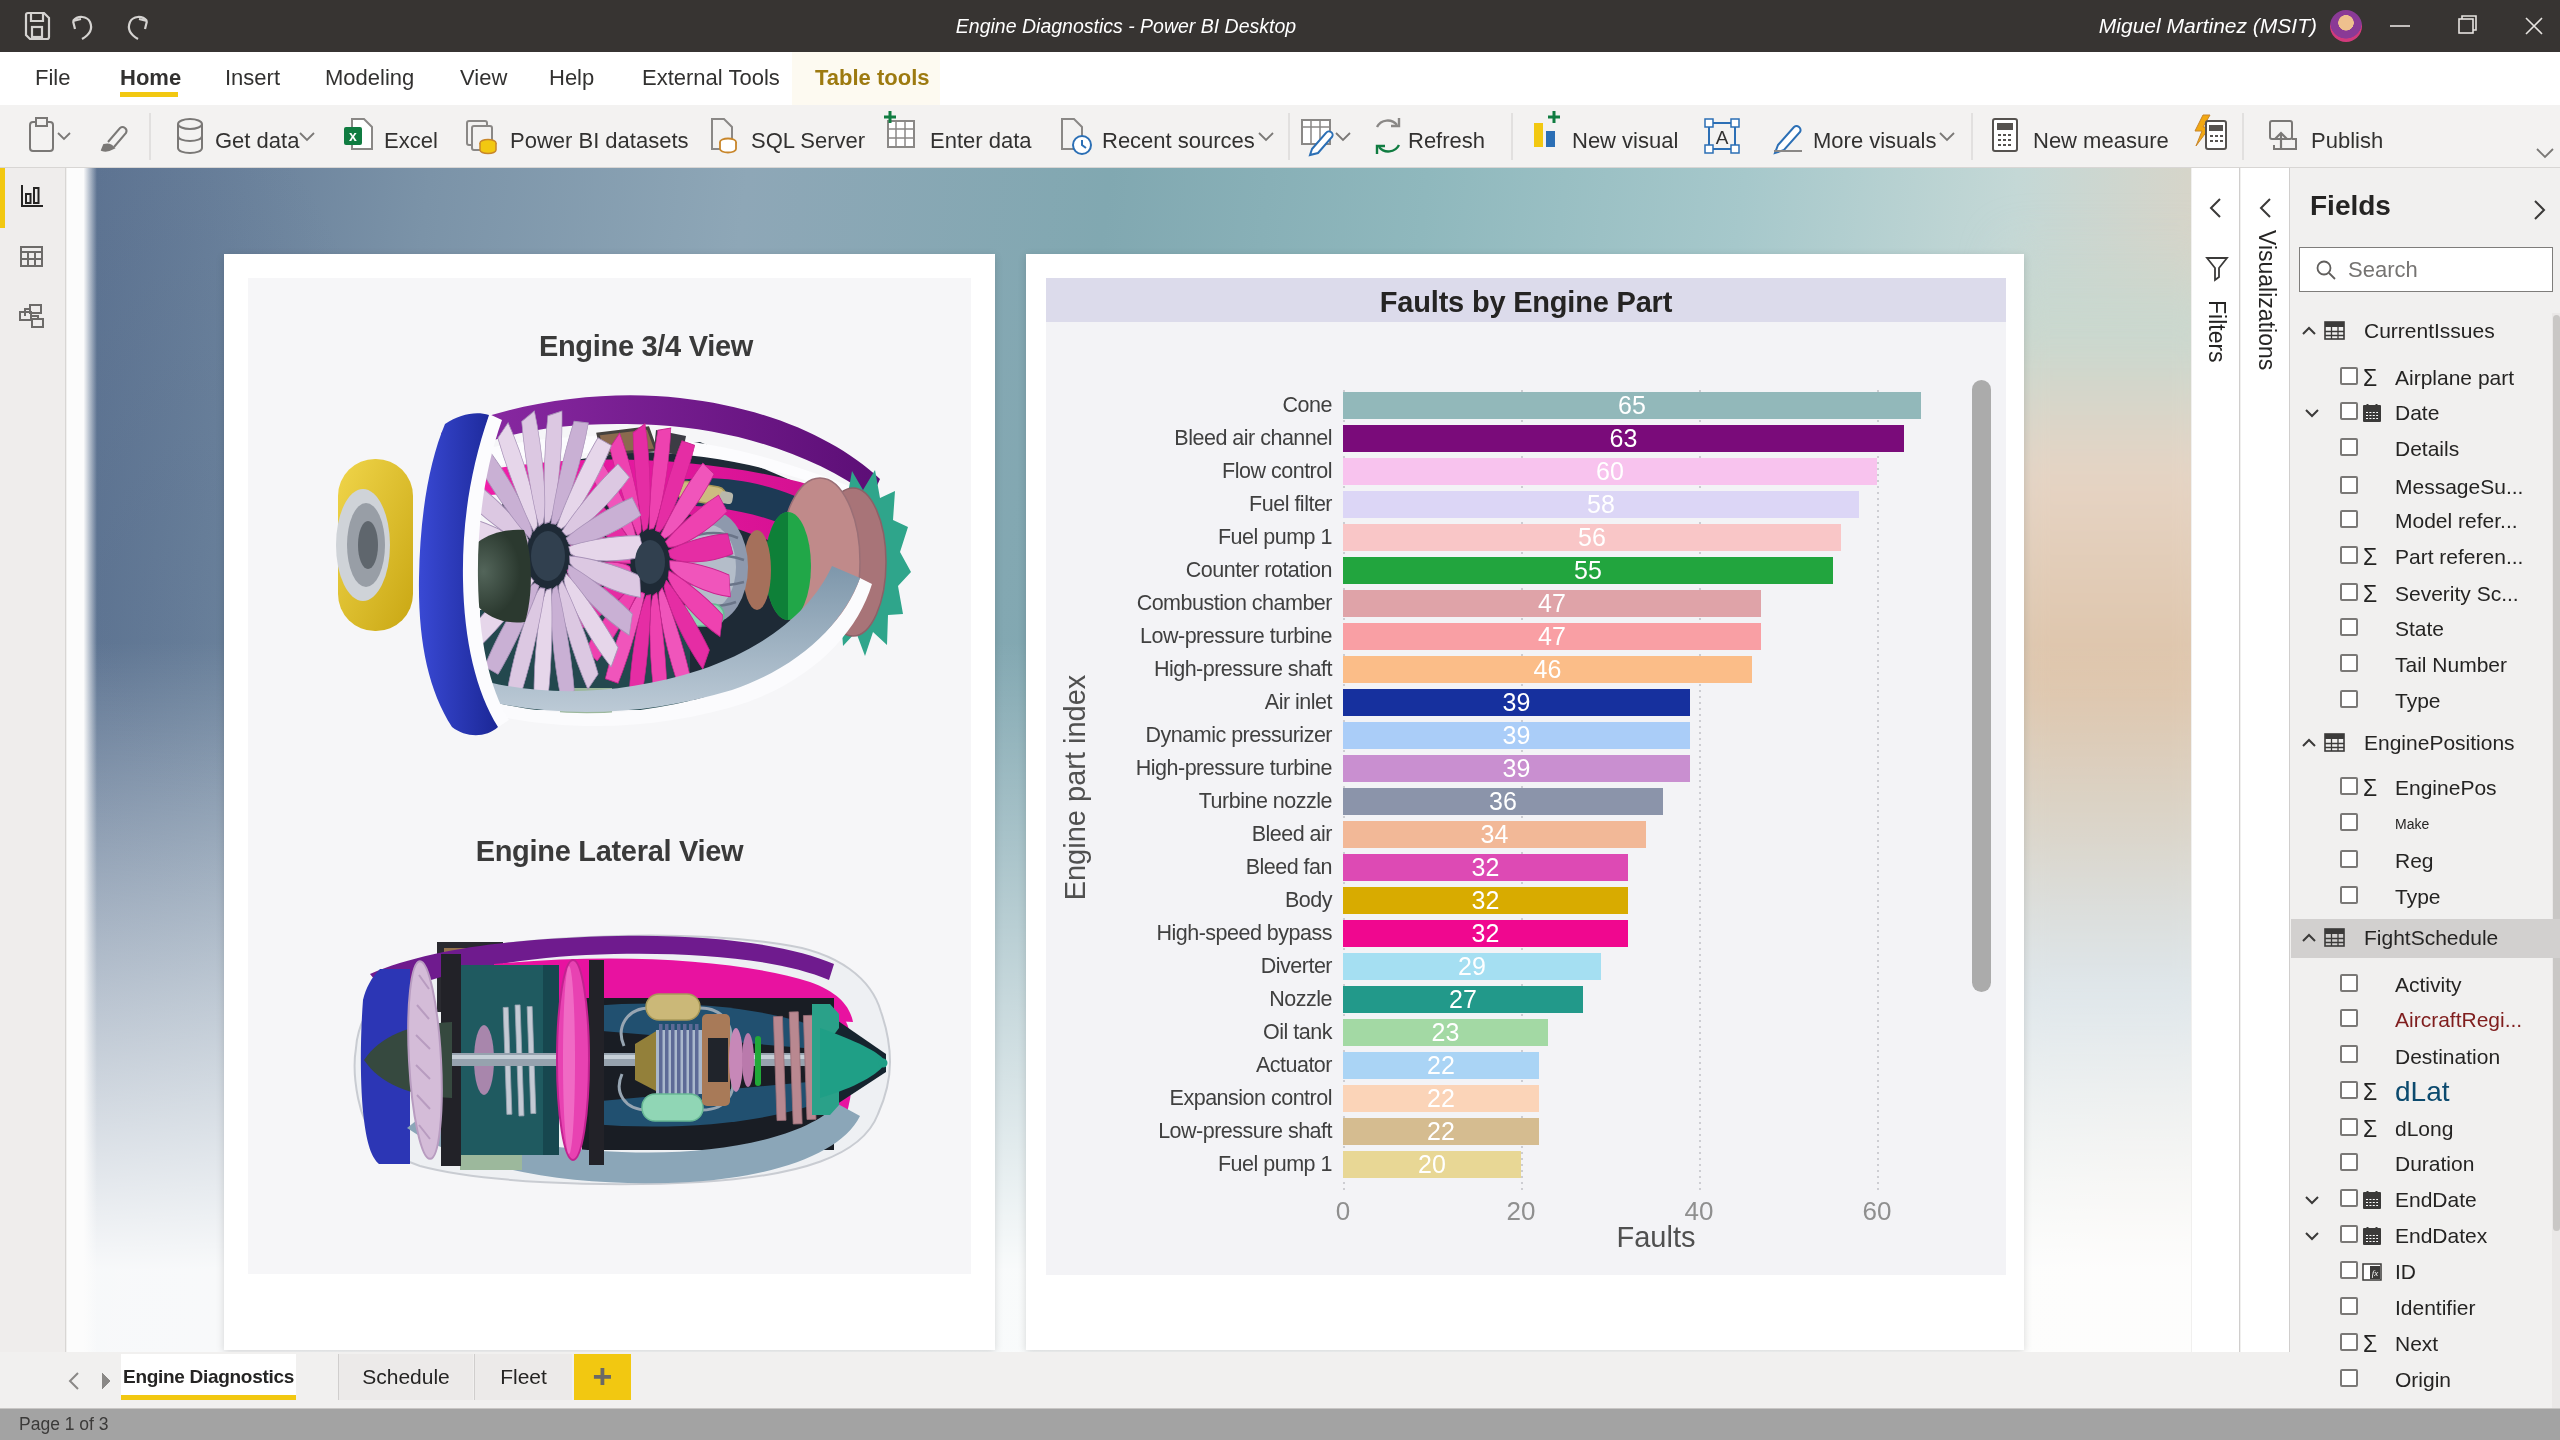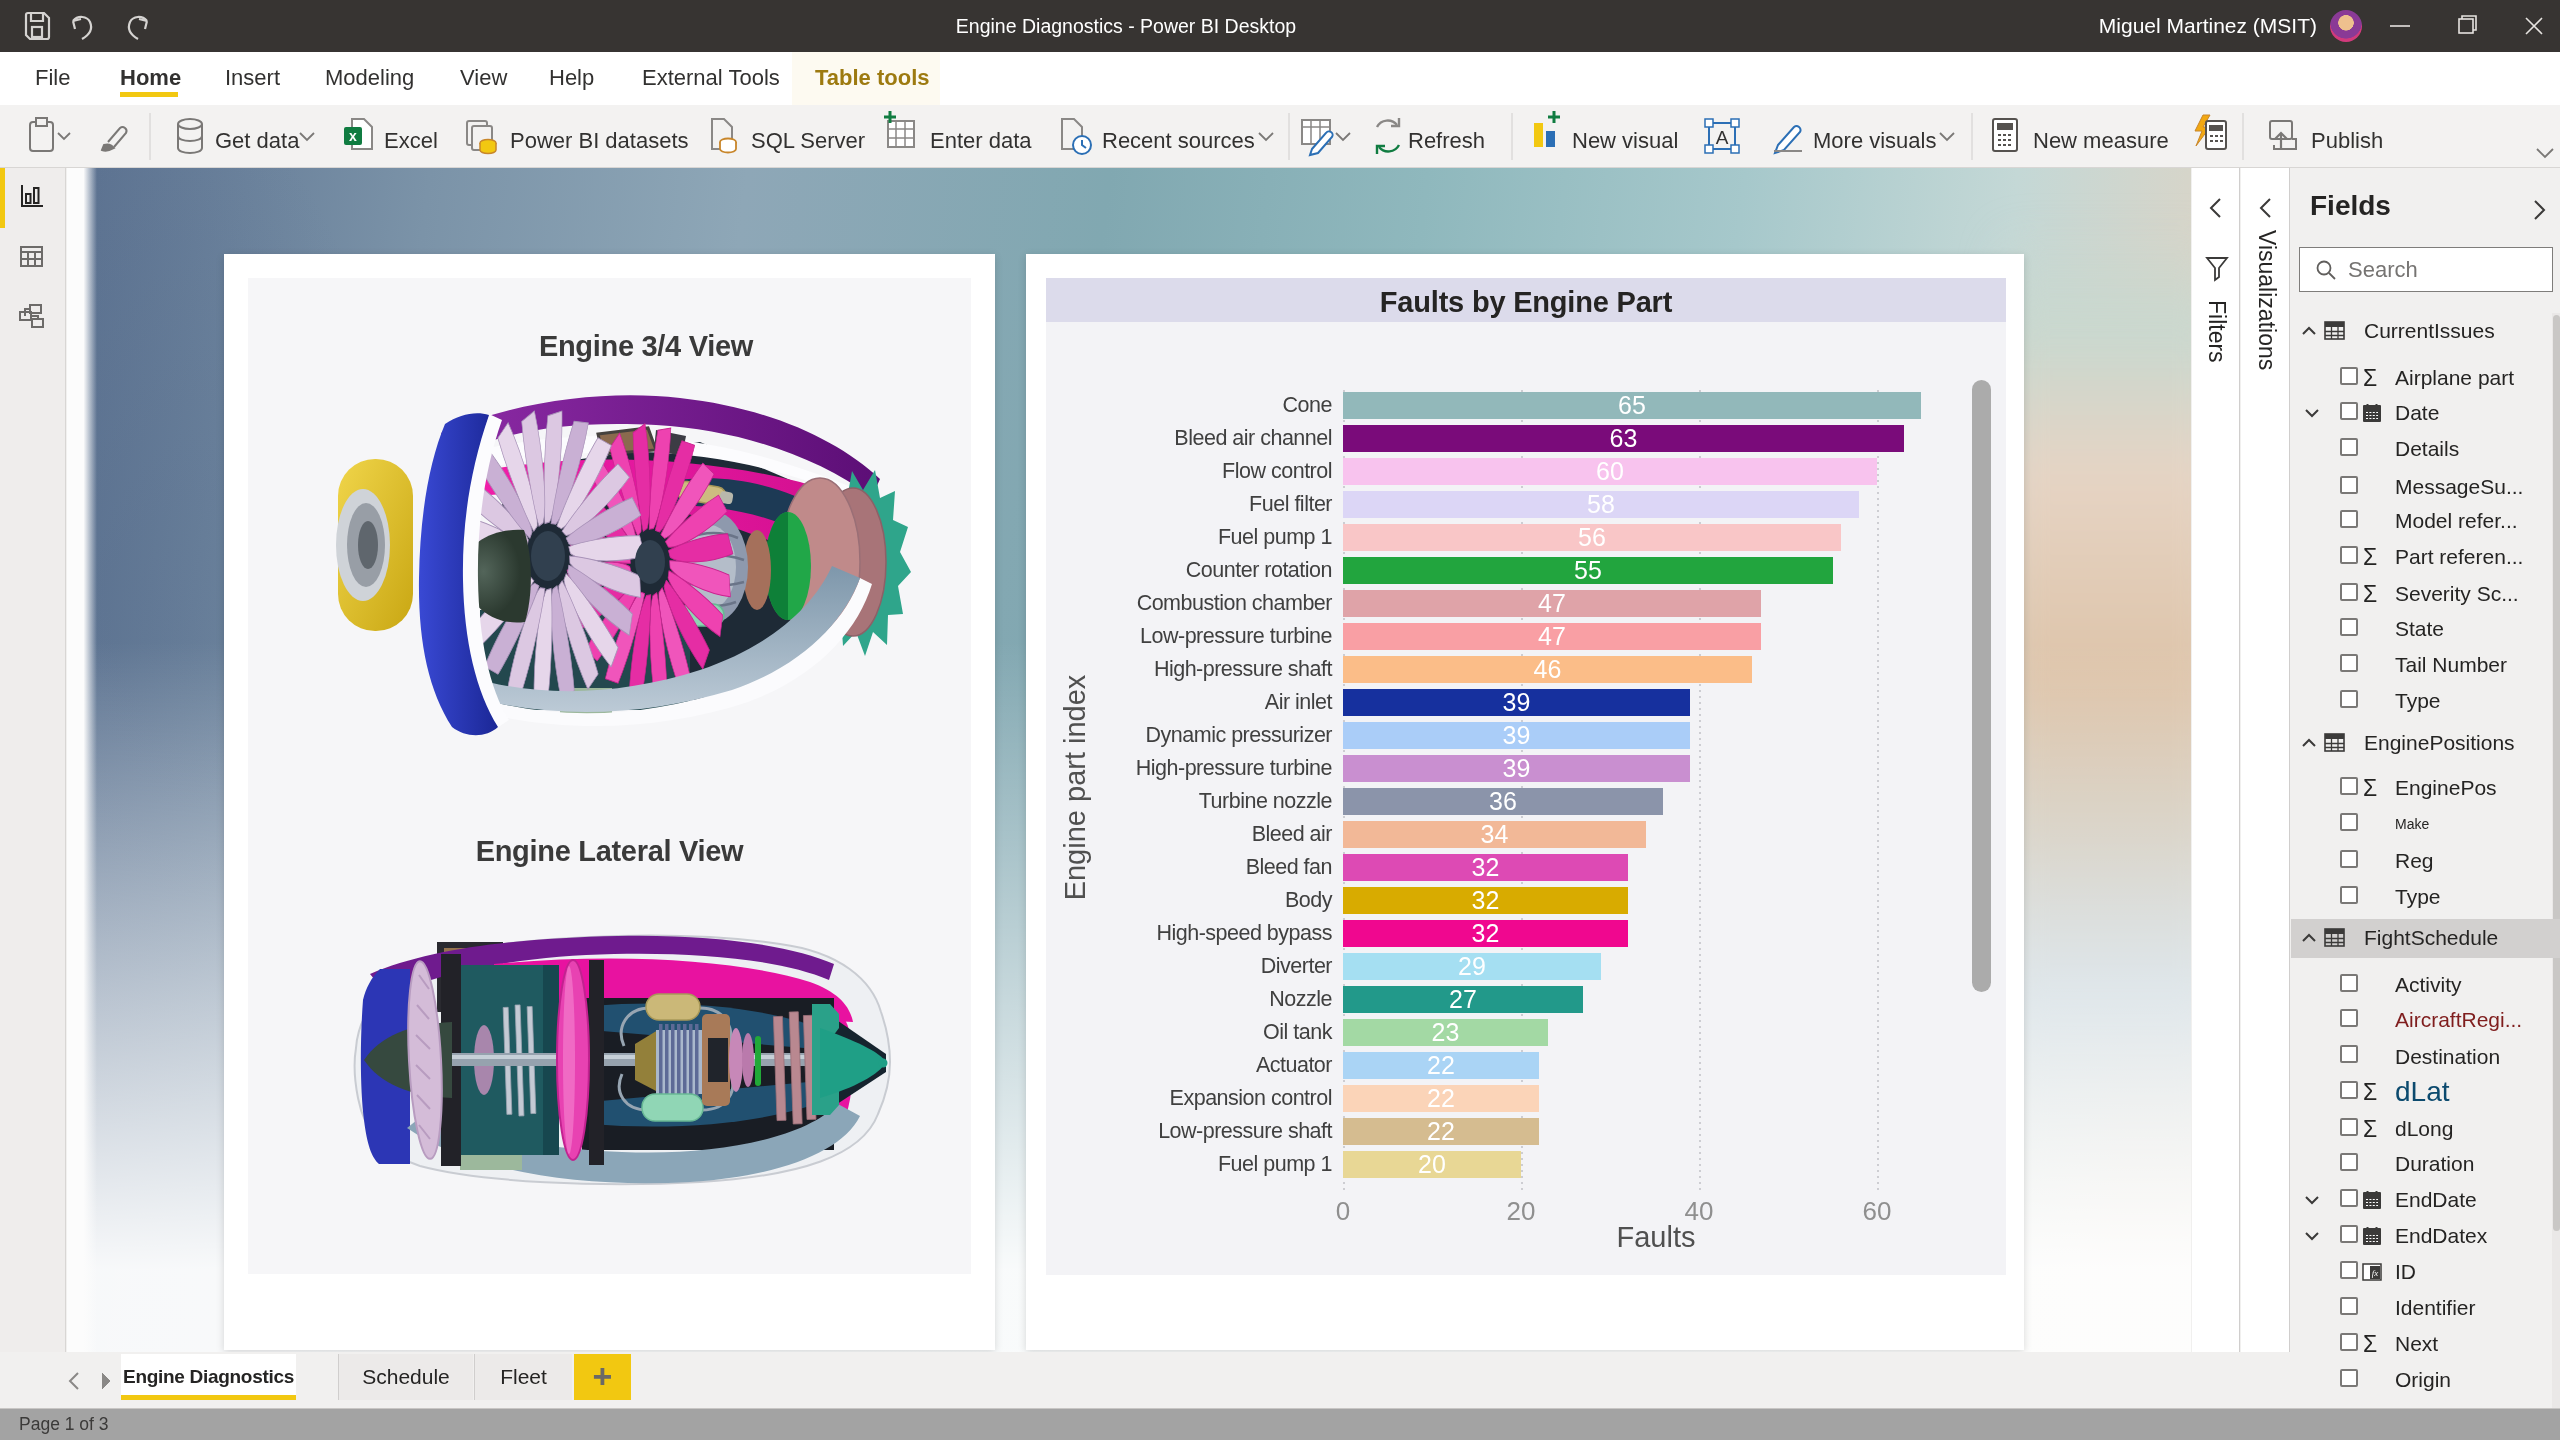--- a/index.html
+++ b/index.html
@@ -1,18 +1,18 @@
 <!DOCTYPE html>
 <html><head>
 <meta charset="utf-8">
 <style>
 * { margin:0; padding:0; box-sizing:border-box; }
 html,body { width:2560px; height:1440px; overflow:hidden; font-family:"Liberation Sans",sans-serif; background:#f1f0ef; }
 .abs { position:absolute; }
-#titlebar { left:0; top:0; width:2560px; height:52px; background:#373432; }
+#titlebar { left:0; top:0; width:2560px; height:52px; background:#373432;font-style:italic; }
 #ribbon { left:0; top:52px; width:2560px; height:53px; background:#ffffff; }
 #toolbar { left:0; top:105px; width:2560px; height:63px; background:#f3f2f1; border-bottom:1px solid #d8d6d4; }
 #sidebar { left:0; top:168px; width:66px; height:1240px; background:#efedec; border-right:1px solid #d8d6d4; }
 #canvas { left:67px; top:168px; width:2124px; height:1184px; overflow:hidden; }
 #railF { left:2192px; top:168px; width:48px; height:1184px; background:#ffffff; border-right:1px solid #d0cecd; }
 #railV { left:2241px; top:168px; width:49px; height:1184px; background:#ffffff; border-right:1px solid #d0cecd; }
 #fields { left:2291px; top:168px; width:269px; height:1240px; background:#f1f0ef; }
 #tabbar { left:0; top:1352px; width:2292px; height:56px; background:#f1f0ef; }
 #statusline { left:0; top:1408px; width:2560px; height:1px; background:#c8c6c4; }
 #statusbar { left:0; top:1409px; width:2560px; height:31px; background:#a3a3a3; }

